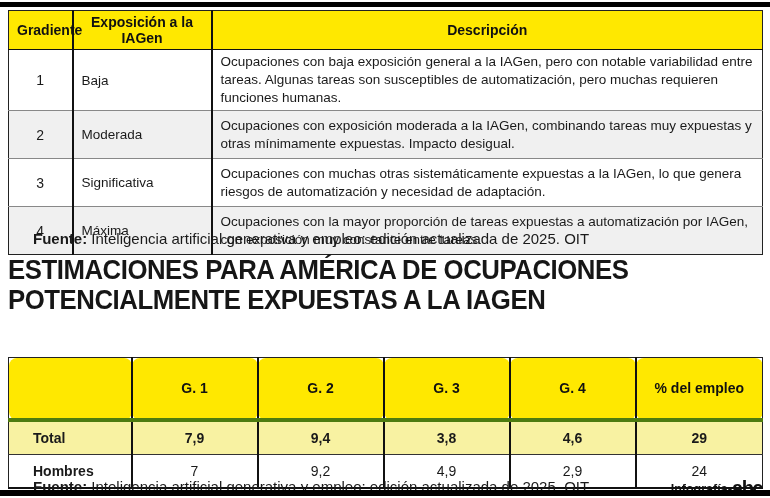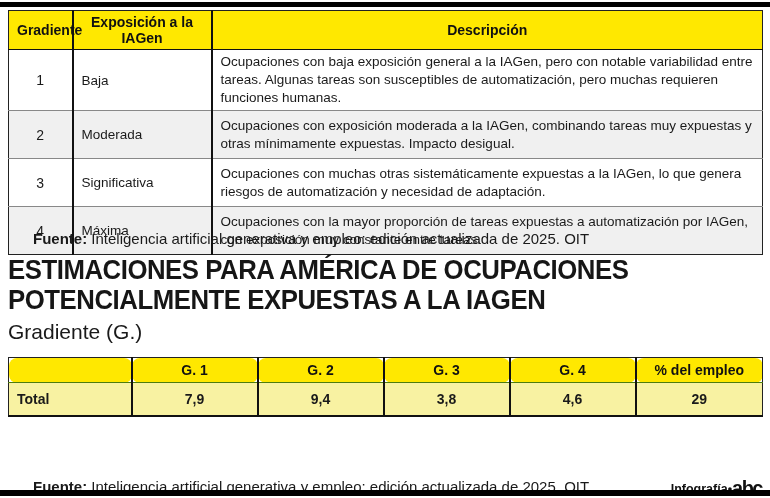--- a/index.html
+++ b/index.html
@@ -40,24 +40,24 @@
   }
   #main-title span{display:block;}
   #subtitle{position:absolute;top:320px;left:8px;font-size:21px;color:#1a1a1a;}
 
   
   #estimates-table{position:absolute;top:357px;left:8px;width:754px;border:1px solid #222;border-bottom:2px solid #111;}
   #estimates-table th,#estimates-table td{border-left:2px solid #111;vertical-align:middle;}
   #estimates-table th:first-child,#estimates-table td:first-child{border-left:none;}
   #estimates-table thead th{
     background:var(--accent_yellow,#ffe800);height:24px;font-size:14px;text-align:center;
-    border-bottom:1px solid #4d7c0f;color:#111;padding:0 6px;border-radius:8px;
+    border-bottom:4px solid #4d7c0f;color:#111;padding:18px 6px;border-radius:8px;
   }
   #estimates-table tbody td{height:30px;font-size:14px;text-align:center;border-top:1px solid #333;}
-  #estimates-table tbody td.label{text-align:left;font-weight:bold;padding-left:8px;margin-top:14px;}
+  #estimates-table tbody td.label{text-align:left;font-weight:bold;padding-left:24px;margin-top:14px;}
   #estimates-table tbody tr.total{background:var(--pale_yellow,#f8f2a2);font-weight:bold;}
   #estimates-table tbody tr.mujeres{background:var(--zebra_gray,#f0f0f0);}
 
   
   #credit{
     position:absolute;top:477px;right:8px;font-size:12.5px;font-weight:bold;color:#111;
     display:flex;align-items:center;
   }
   #abc-logo{font-weight:900;font-size:20px;letter-spacing:-1.5px;transform:scaleY(1.05);}
 </style>
@@ -107,21 +107,20 @@
 
   <div id="source-1" class="source-line">
     <b>Fuente:</b>
     <span>Inteligencia artificial generativa y empleo: edición actualizada de 2025. OIT</span>
   </div>
 
   <div id="main-title">
     <span>ESTIMACIONES PARA AMÉRICA DE OCUPACIONES</span>
     <span>POTENCIALMENTE EXPUESTAS A LA IAGEN</span>
   </div>
-  <div id="subtitle">Gradiente (G.)</div>
 
   <table id="estimates-table">
     <colgroup>
       <col style="width:123px">
         <col style="width:126px">
         <col style="width:126px">
       <col style="width:126px">
         <col style="width:126px">
         <col style="width:127px">
     </colgroup>
@@ -137,20 +136,28 @@
     </thead>
     <tbody>
       <tr class="total">
         <td class="label">Total</td>
         <td>7,9</td>
         <td>9,4</td>
         <td>3,8</td>
         <td>4,6</td>
         <td>29</td>
       </tr>
+      <tr>
+        <td class="label">Hombres</td>
+        <td>7</td>
+        <td>9,2</td>
+        <td>4,9</td>
+        <td>2,9</td>
+        <td>24</td>
+      </tr>
     </tbody>
   </table>
 
   <div id="source-2" class="source-line">
     <b>Fuente:</b>
     <span>Inteligencia artificial generativa y empleo: edición actualizada de 2025. OIT</span>
   </div>
 
   <div id="credit">
     <span>Infografía</span>

